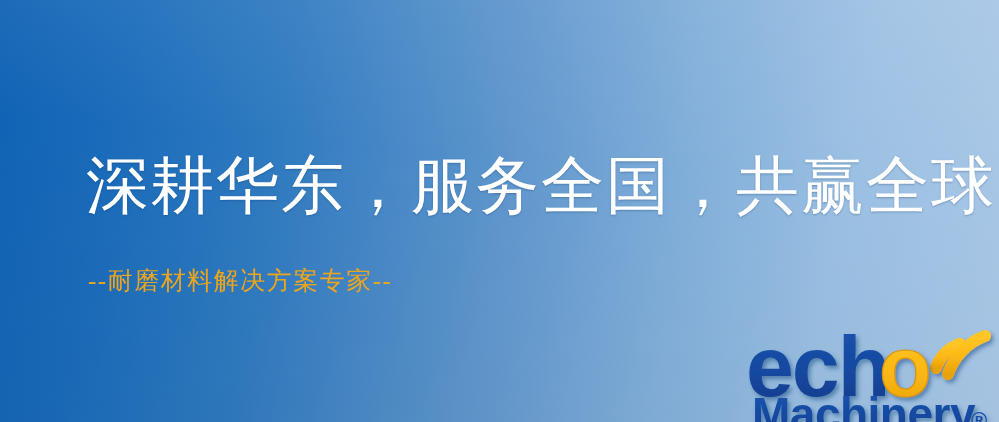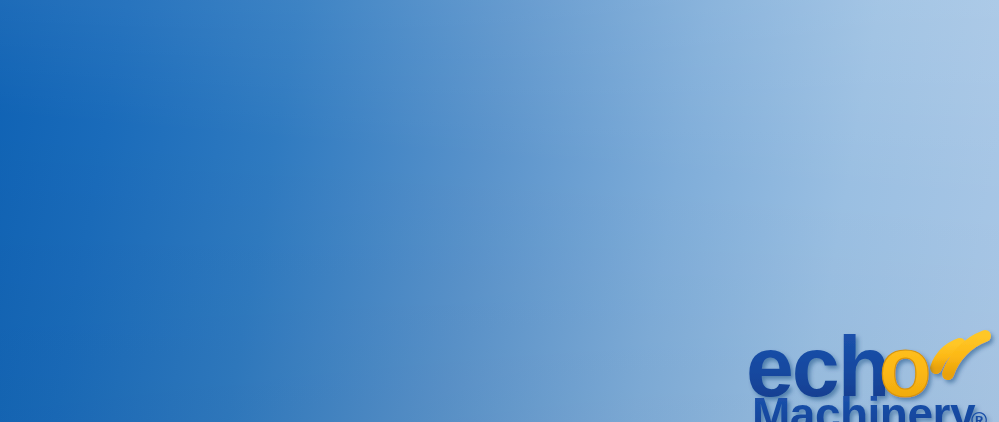--- a/index.html
+++ b/index.html
@@ -96,21 +96,23 @@
     font-family: "Liberation Sans", sans-serif;
     font-weight: bold;
     font-size: 22px;
   }
 </style>
 </head>
 <body>
 
 <div id="banner">
 
+  <div class="headline">深耕华东，服务全国，共赢全球</div>
 
+  <div class="subtitle">--耐磨材料解决方案专家--</div>
 
   <div class="logo">
     <svg viewBox="0 0 251 126" xmlns="http://www.w3.org/2000/svg" aria-hidden="true">
       <defs>
         <filter id="logoShadow" x="-25%" y="-25%" width="160%" height="170%">
           <feDropShadow dx="2.5" dy="3" stdDeviation="2.2" flood-color="#0d3a74" flood-opacity="0.45"></feDropShadow>
         </filter>
         <linearGradient id="goldGrad" x1="0" y1="0" x2="0" y2="1">
           <stop offset="0%" stop-color="#ffc728"></stop>
           <stop offset="55%" stop-color="#fcb814"></stop>

